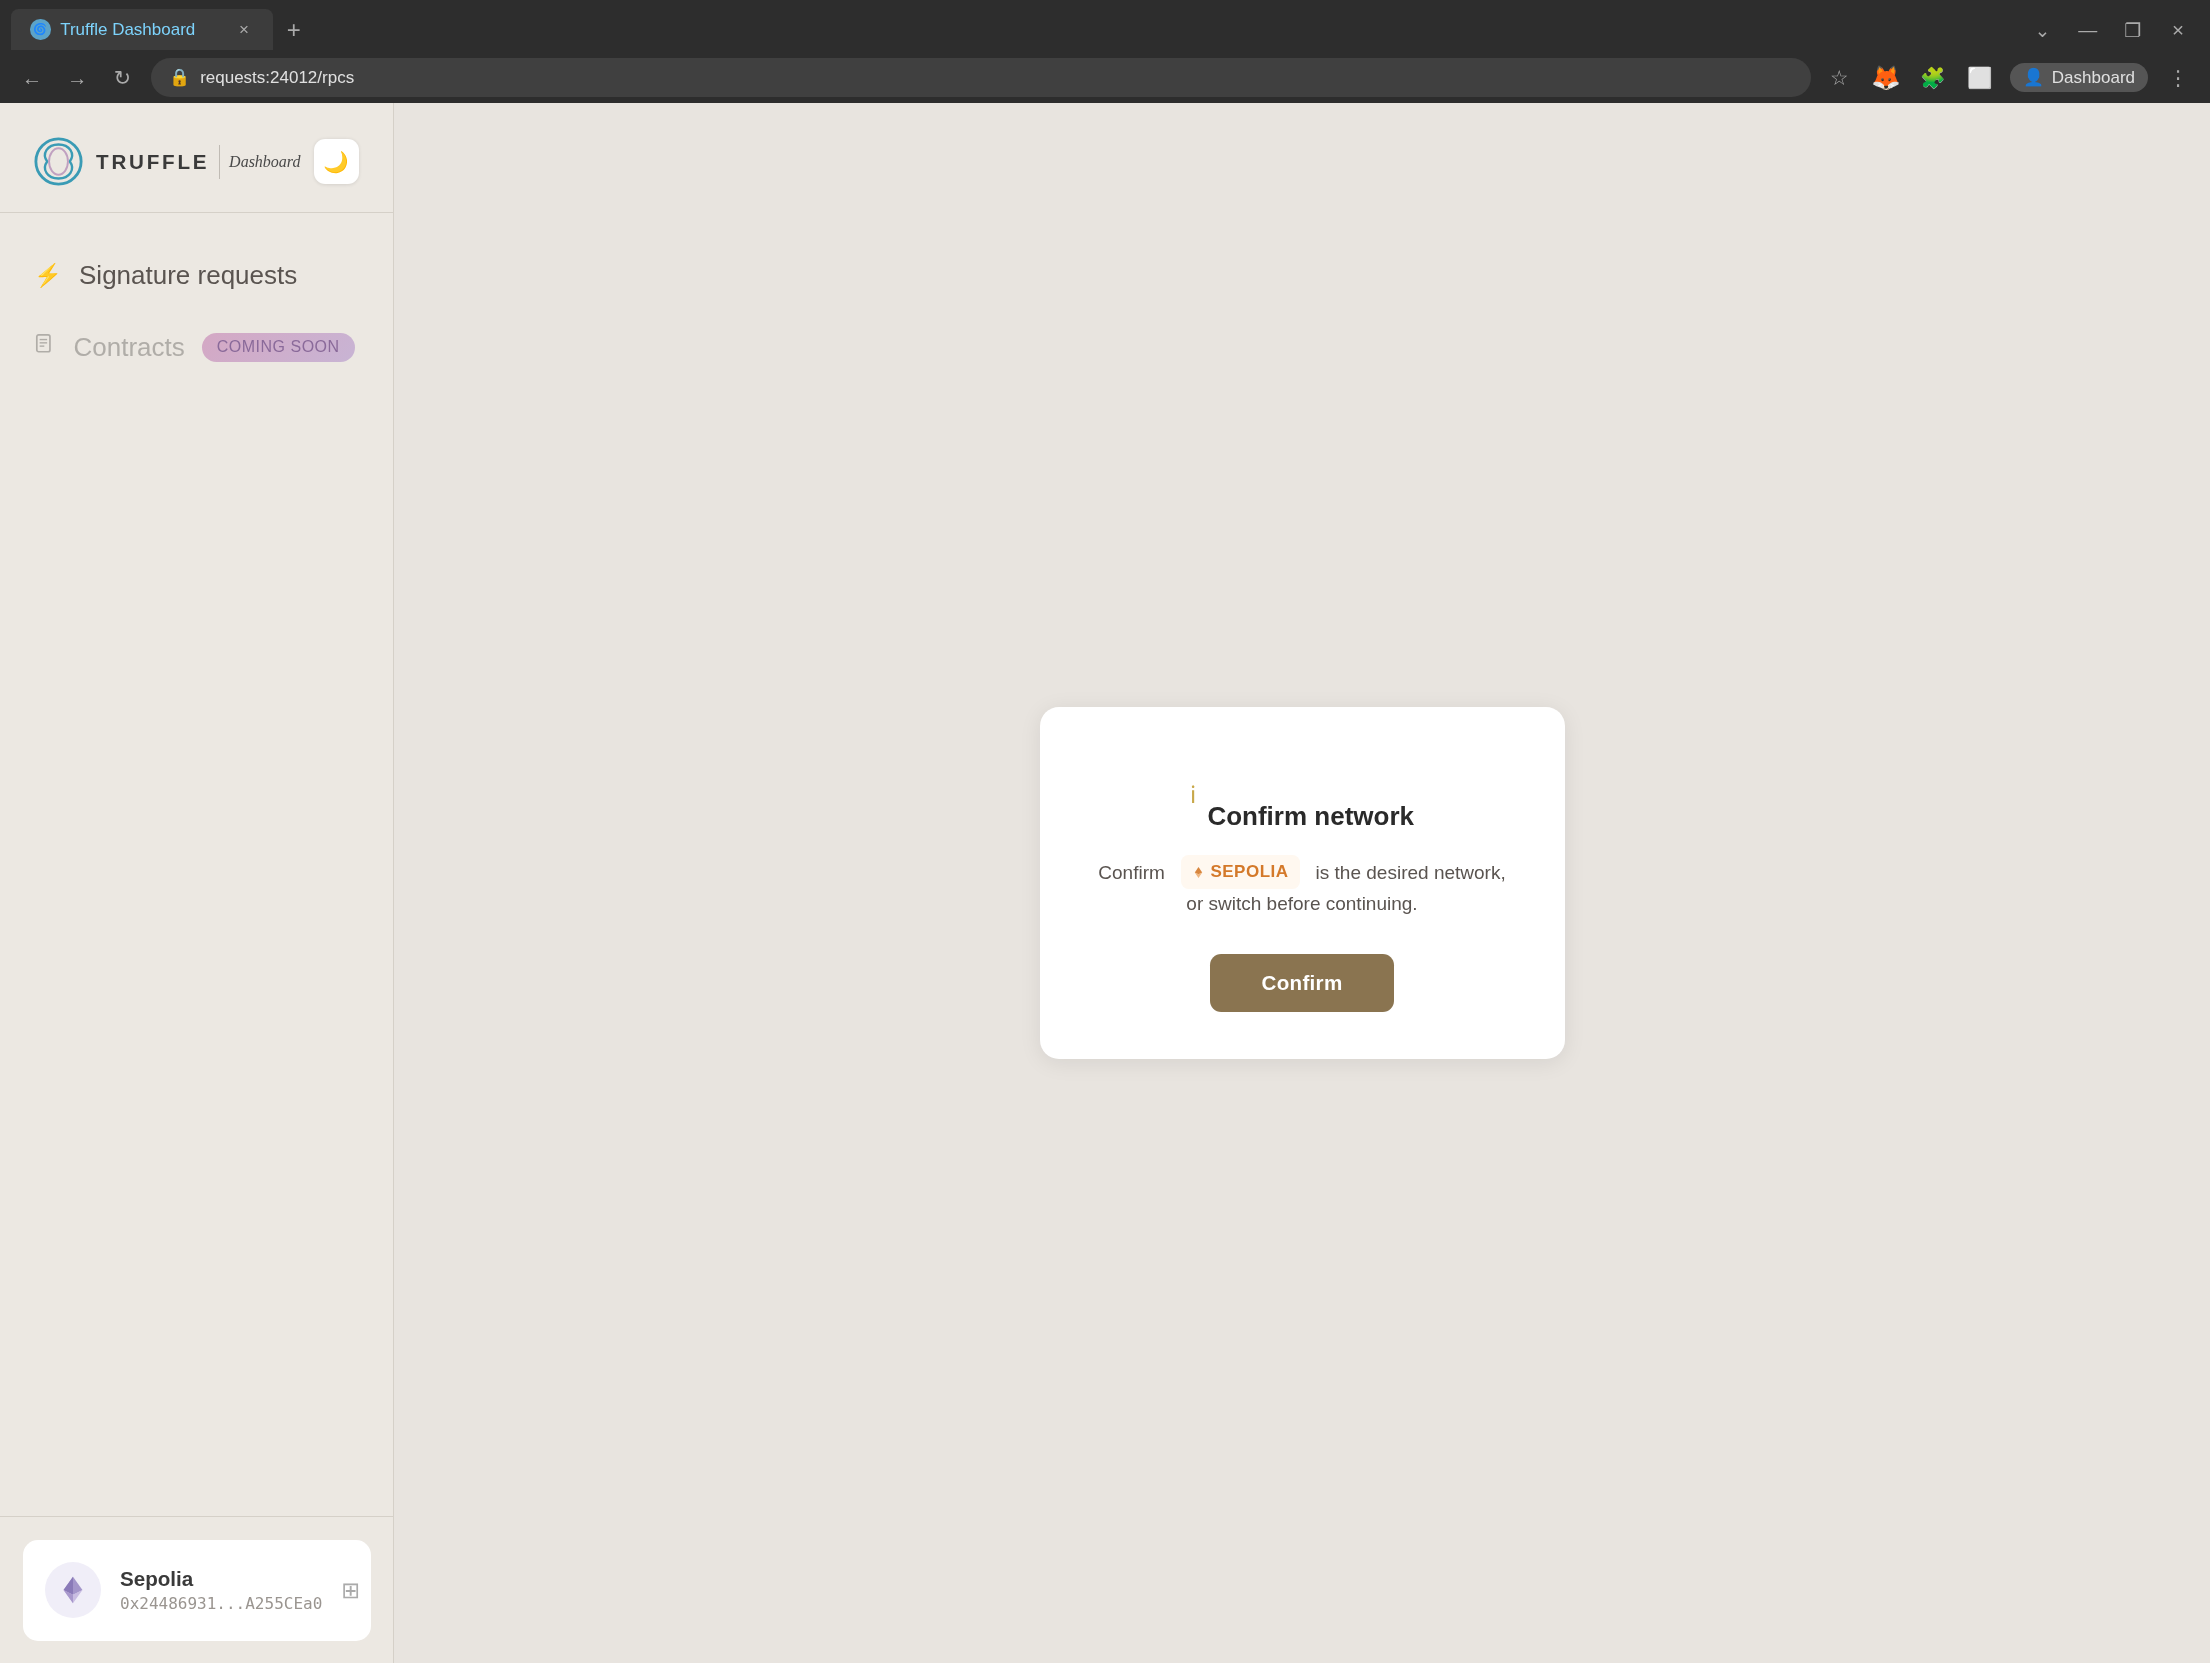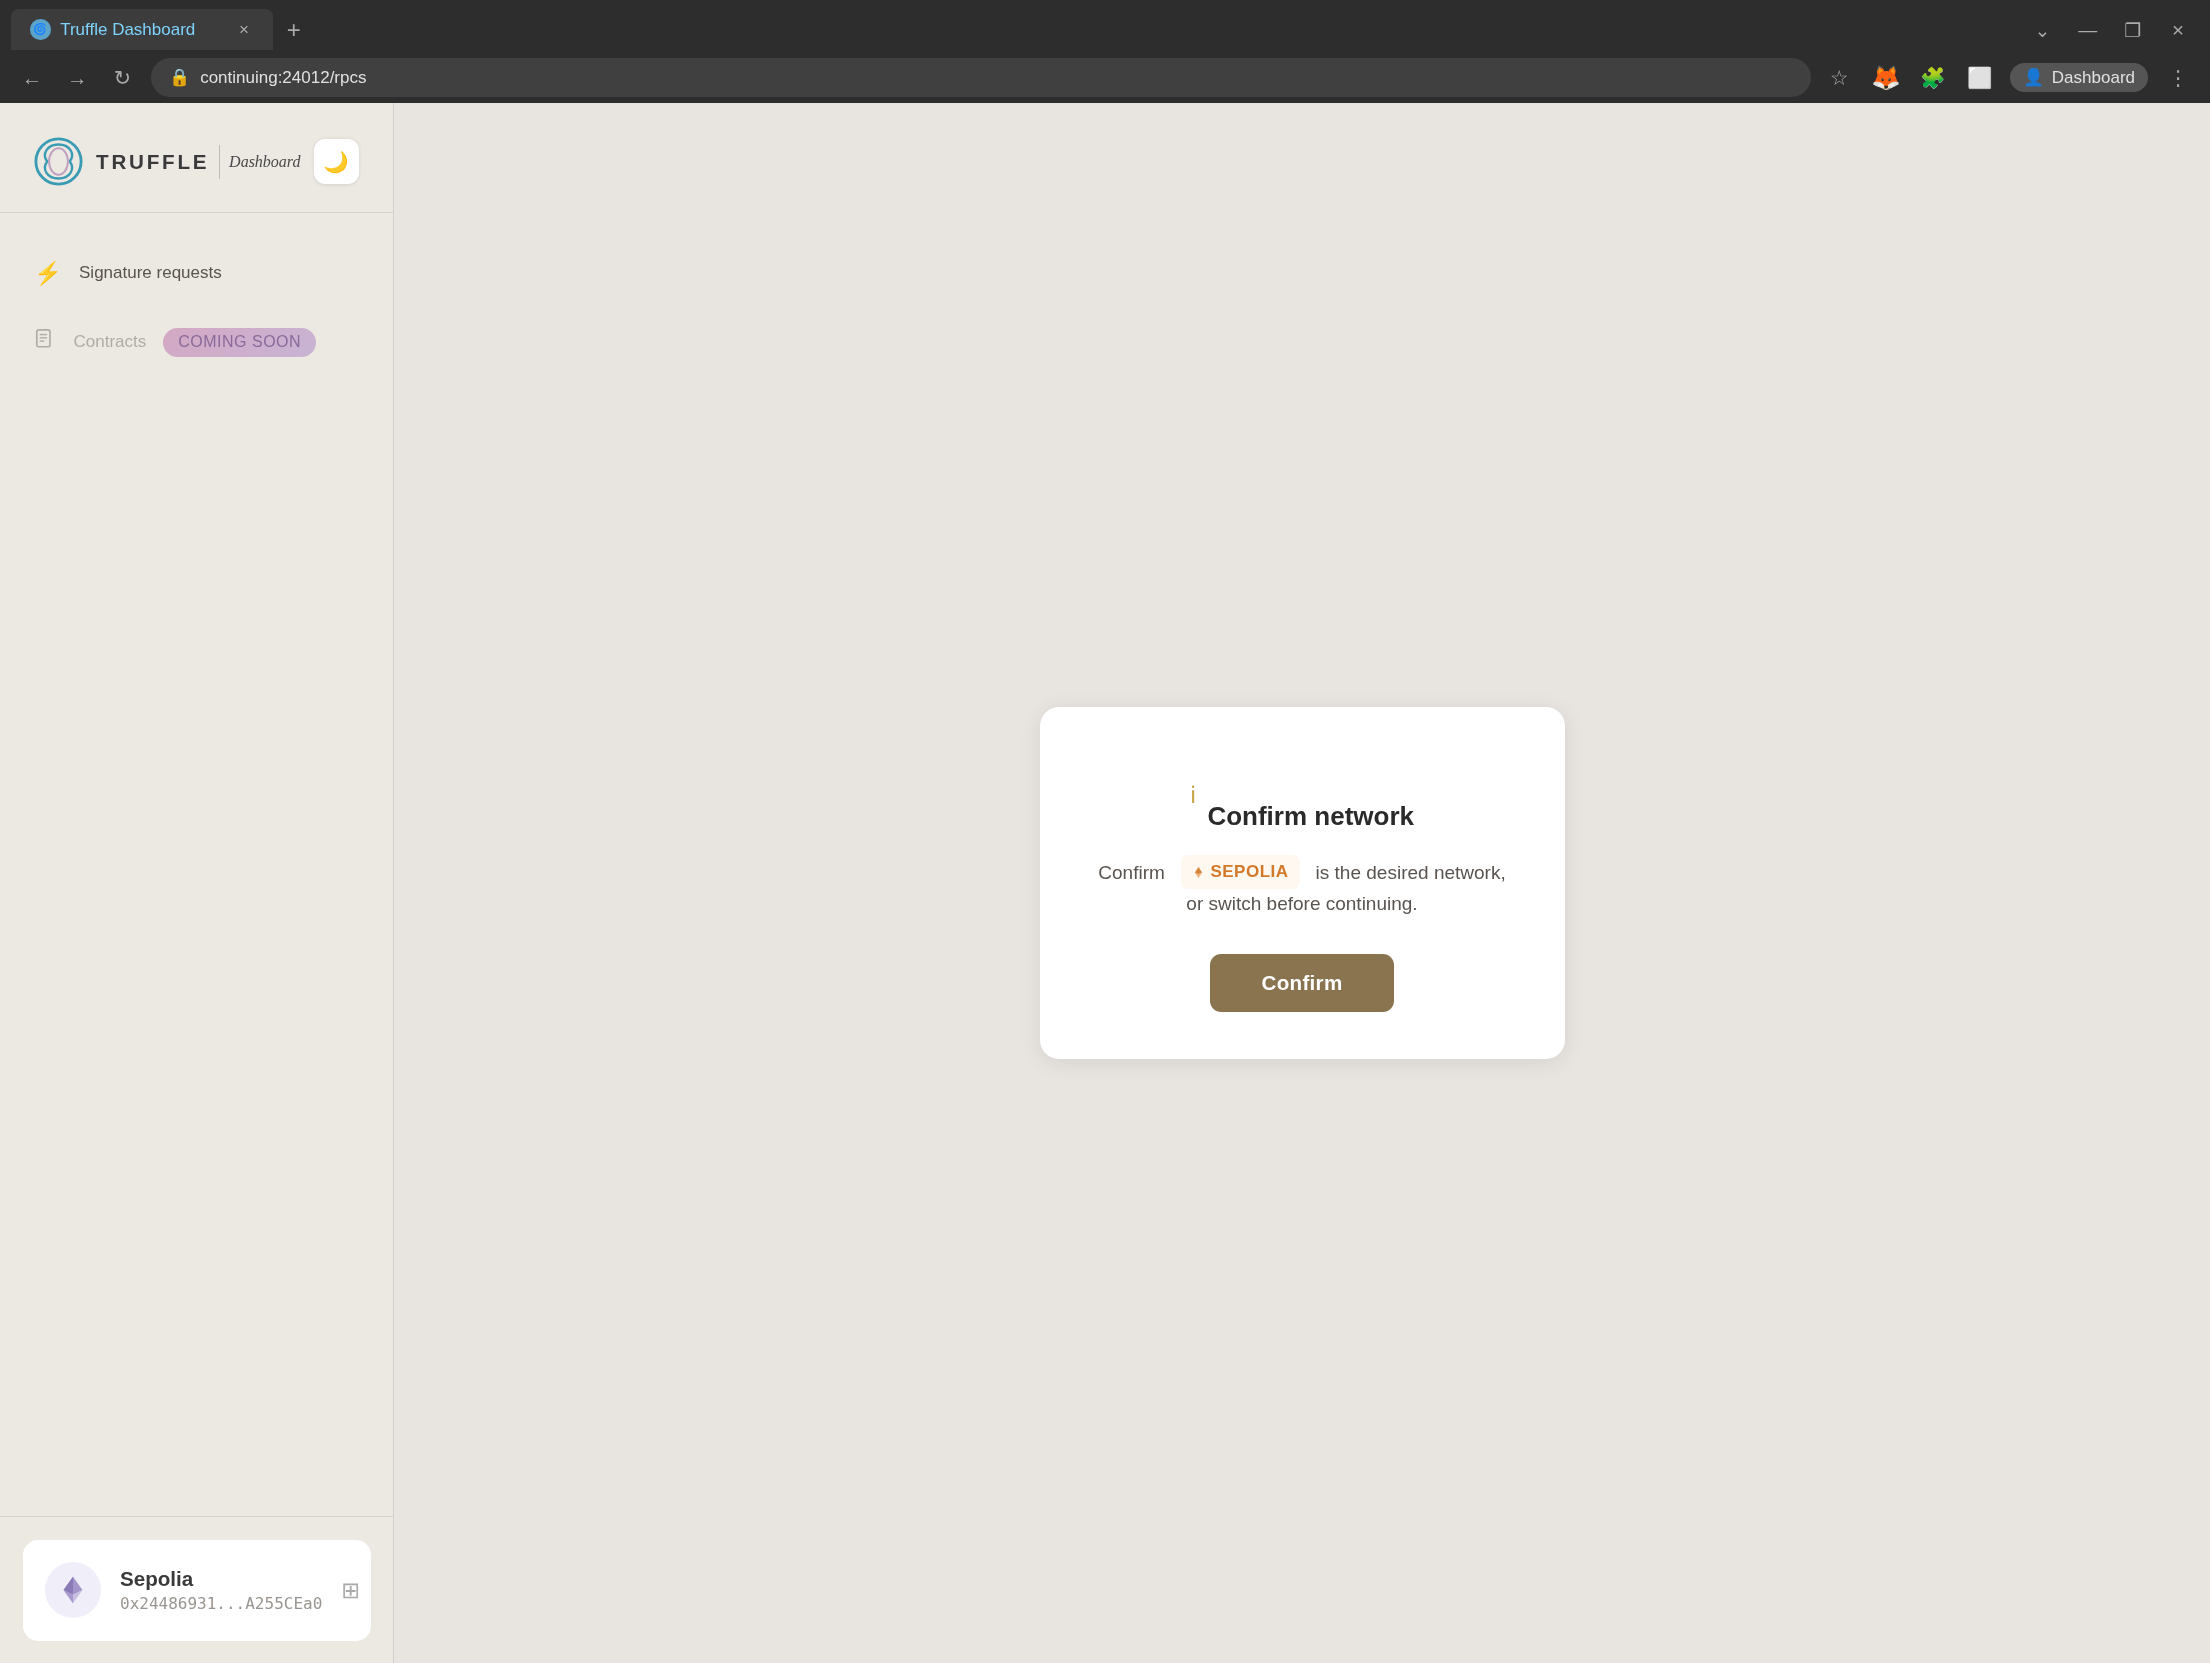--- a/index.html
+++ b/index.html
@@ -241,21 +241,21 @@
       cursor: pointer;
       color: #5a5450;
     }
 
     .nav-item .nav-icon {
       font-size: 22.5px;
       color: #5a5450;
     }
 
     .nav-item .nav-label {
-      font-size: 17px;
+      font-size: 26px;
       color: #5a5450;
       text-align: right;
     }
 
     .nav-item.muted .nav-icon,
     .nav-item.muted .nav-label {
       color: #b0ada8;
     }
 
     .coming-soon-badge {
@@ -428,21 +428,21 @@
       <span class="wc-btn" style="font-size:20.6px; color:#aaa;">×</span>
     </div>
   </div>
 
   <div class="browser-controls" style="position:relative;">
     <span class="nav-btn">←</span>
     <span class="nav-btn">→</span>
     <span class="nav-btn">↻</span>
     <div class="address-bar">
       <span class="lock-icon">🔒</span>
-      <span class="url-text">continuing:24012/rpcs</span>
+      <span class="url-text">requests:24012/rpcs</span>
     </div>
     <div class="toolbar-right">
       <span class="toolbar-btn">☆</span>
       <span class="toolbar-btn" style="font-size:24px;">🦊</span>
       <span class="toolbar-btn">🧩</span>
       <span class="toolbar-btn">⬜</span>
       <div class="incognito-badge">
         <span>👤</span>
         <span>Dashboard</span>
       </div>

